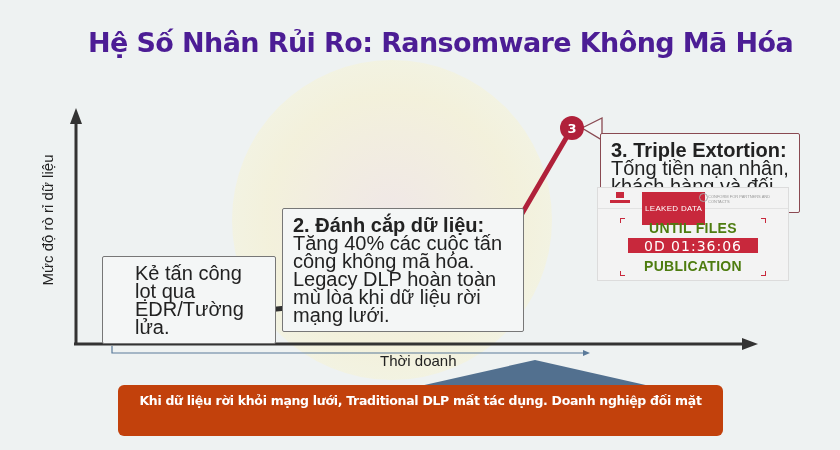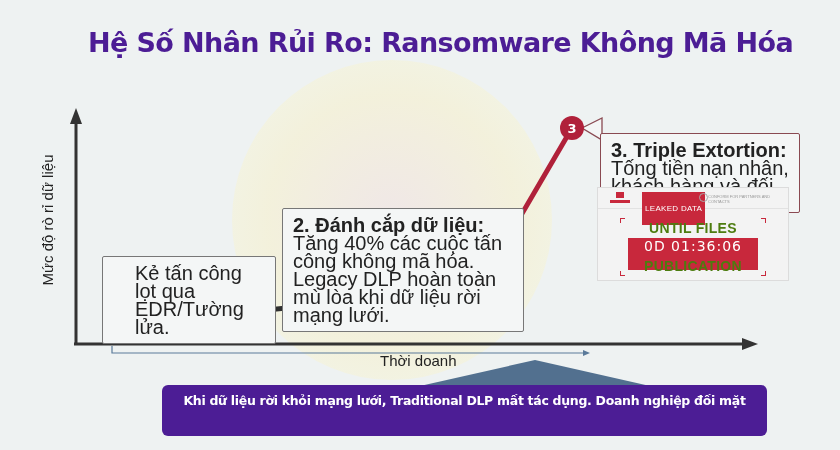--- a/index.html
+++ b/index.html
@@ -47,30 +47,30 @@
   .leak-logo .sq { width: 8px; height: 6px; background: #c8283c; margin-left: 6px; }
   .leak-logo .bar { width: 20px; height: 3px; background: #c8283c; margin-top: 2px; }
   .leak-tag {
     position: absolute; left: 44px; top: 4px; background: #c8283c; color: #fff;
     font-size: 8px; padding: 12px 3px; letter-spacing: 0.3px;
   }
   .leak-note { position: absolute; left: 110px; top: 6px; font-size: 4px; color: #999; }
   .leak-circle { position: absolute; left: 101px; top: 5px; width: 7px; height: 7px; border: 1px solid #aaa; border-radius: 50%; }
   .leak-label { position: absolute; left: 0; width: 100%; text-align: center; font-weight: bold; font-size: 14px; color: #4d7c0f; letter-spacing: 0.3px; }
   .leak-timer {
-    position: absolute; left: 30px; top: 50px; width: 130px; height: 32px;
+    position: absolute; left: 30px; top: 50px; width: 130px; height: 15px;
     background: #c8283c; color: #fff; text-align: center; font-size: 14px; line-height: 16px; letter-spacing: 1px;
     font-family: "DejaVu Sans", sans-serif;
   }
   .corner { position: absolute; width: 4px; height: 4px; border-color: #c8283c; border-style: solid; }
   .bottom-box {
     position: absolute; left: 118px; top: 385px; width: 605px; height: 51px;
-    background: #4c1d95; border-radius: 6px; color: #fff;
+    background: #c2410c; border-radius: 6px; color: #fff;
     font-family: "DejaVu Sans", sans-serif; font-weight: bold; font-size: 12.5px; line-height: 20px;
-    text-align: center; padding-top: 6px; box-sizing: border-box; letter-spacing: -0.3px; margin-left: 44px;
+    text-align: center; padding-top: 6px; box-sizing: border-box; letter-spacing: -0.3px;
   }
   .marker-num { font-family: "DejaVu Sans", sans-serif; font-weight: bold; }
 </style>
 </head>
 <body>
 
 <div class="watermark"></div>
 
 <div class="title">
   <div>Hệ Số Nhân Rủi Ro: Ransomware Không Mã Hóa</div>

